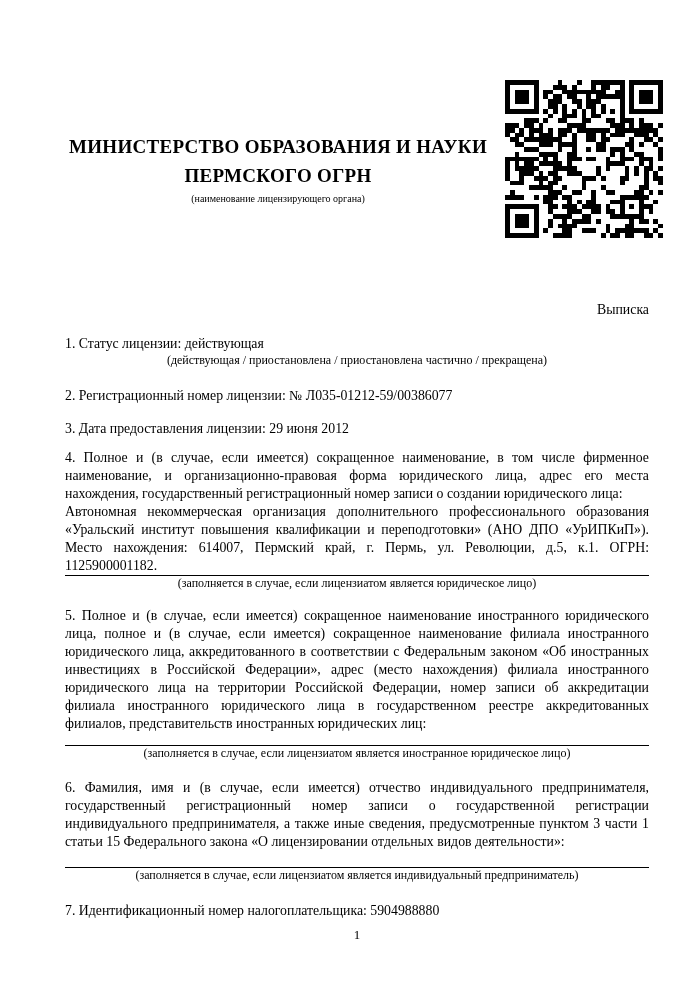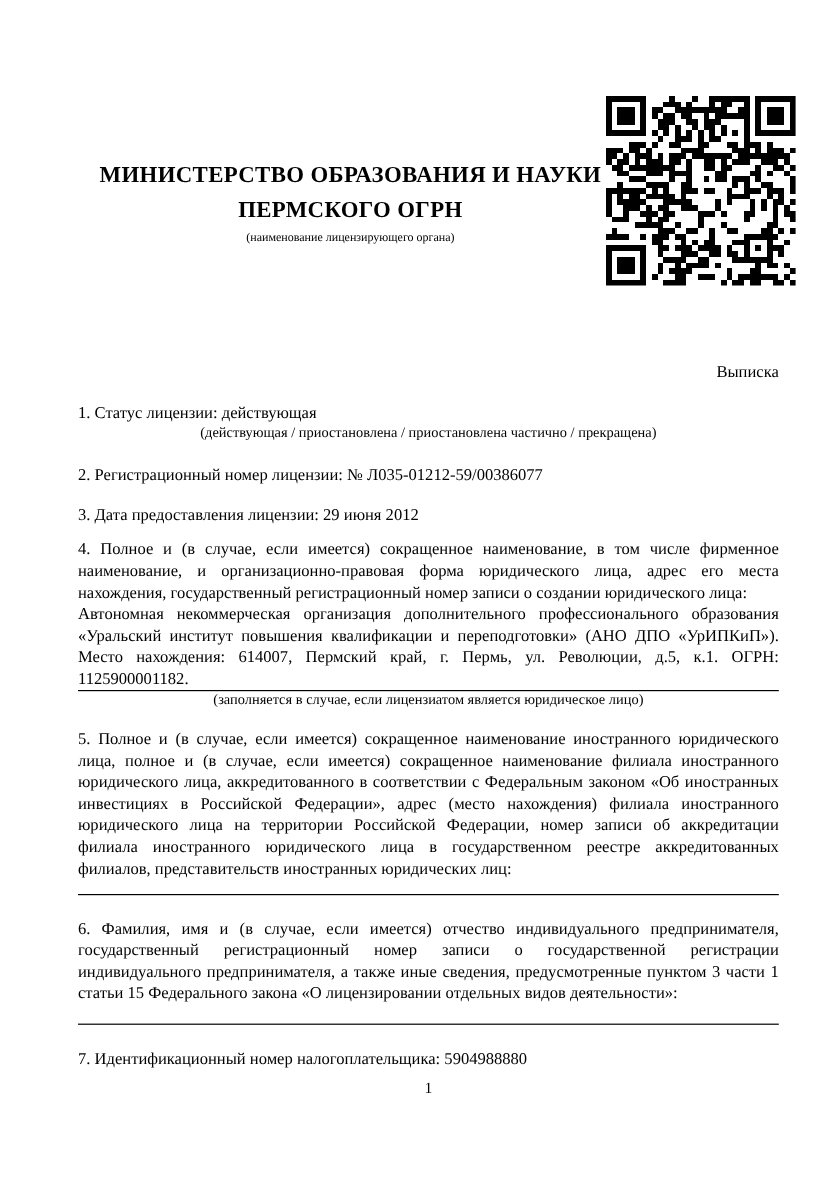--- a/index.html
+++ b/index.html
@@ -26,21 +26,20 @@
   .content {
     position: absolute;
     left: 65px;
     top: 0;
     width: 584px;
   }
   .issuer {
     margin-top: 132px;
     width: 426px;
     text-align: center;
-    margin-left: 14px;
   }
   .issuer-name {
     font-weight: bold;
     font-size: 19px;
     line-height: 29px;
     letter-spacing: 0.3px;
   }
   .issuer-caption {
     font-size: 10px;
     line-height: 13px;
@@ -661,22 +660,24 @@
 
     <div class="item f3">3. Дата предоставления лицензии: 29 июня 2012</div>
 
     <div class="item just f4t">4. Полное и (в случае, если имеется) сокращенное наименование, в том числе фирменное наименование, и организационно-правовая форма юридического лица, адрес его места нахождения, государственный регистрационный номер записи о создании юридического лица:</div>
     <div class="item just">Автономная некоммерческая организация дополнительного профессионального образования «Уральский институт повышения квалификации и переподготовки» (АНО ДПО «УрИПКиП»). Место нахождения: 614007, Пермский край, г. Пермь, ул. Революции, д.5, к.1. ОГРН: 1125900001182.</div>
     <hr class="rule">
     <div class="sub-caption">(заполняется в случае, если лицензиатом является юридическое лицо)</div>
 
     <div class="item just f5">5. Полное и (в случае, если имеется) сокращенное наименование иностранного юридического лица, полное и (в случае, если имеется) сокращенное наименование филиала иностранного юридического лица, аккредитованного в соответствии с Федеральным законом «Об иностранных инвестициях в Российской Федерации», адрес (место нахождения) филиала иностранного юридического лица на территории Российской Федерации, номер записи об аккредитации филиала иностранного юридического лица в государственном реестре аккредитованных филиалов, представительств иностранных юридических лиц:</div>
     <hr class="rule r5">
+    <div class="sub-caption">(заполняется в случае, если лицензиатом является иностранное юридическое лицо)</div>
 
     <div class="item just f6">6. Фамилия, имя и (в случае, если имеется) отчество индивидуального предпринимателя, государственный регистрационный номер записи о государственной регистрации индивидуального предпринимателя, а также иные сведения, предусмотренные пунктом 3 части 1 статьи 15 Федерального закона «О лицензировании отдельных видов деятельности»:</div>
     <hr class="rule r6">
+    <div class="sub-caption">(заполняется в случае, если лицензиатом является индивидуальный предприниматель)</div>
 
     <div class="item f7">7. Идентификационный номер налогоплательщика: 5904988880</div>
 
     <div class="page-number">1</div>
 
   </div>
 </div>
 
 </body></html>

